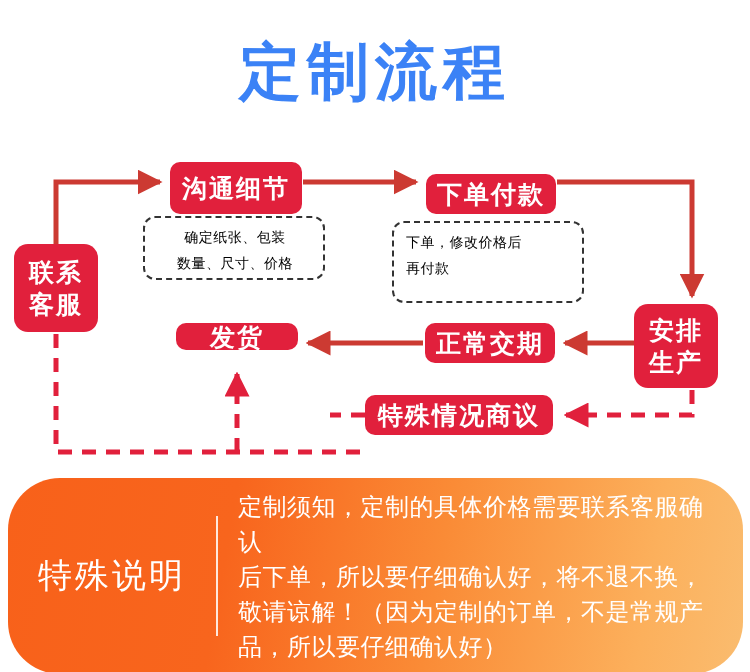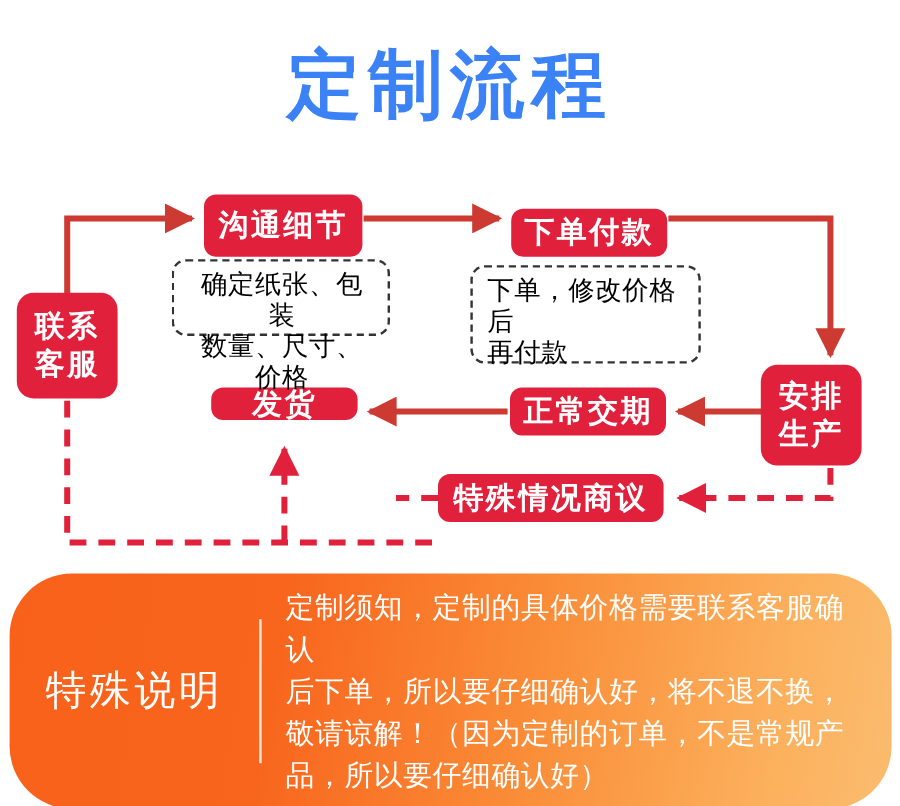--- a/index.html
+++ b/index.html
@@ -84,21 +84,21 @@
   #node-ship      { left: 176px; top: 323px; width: 122px; height: 27px; }
   #node-special   { left: 365px; top: 395px; width: 188px; height: 40px; }
 
   
   .note {
     position: absolute;
     border: 2px dashed #333333;
     border-radius: 12px;
     background: #ffffff;
     color: #000000;
-    font-size: 22px;
+    font-size: 14px;
     line-height: 26px;
     font-weight: 500;
     box-sizing: border-box;
     padding: 6px 10px 6px 12px;
     letter-spacing: 0.5px;
   }
   #note-communicate {
     left: 143px; top: 216px; width: 182px; height: 64px;
     text-align: center;
   }

